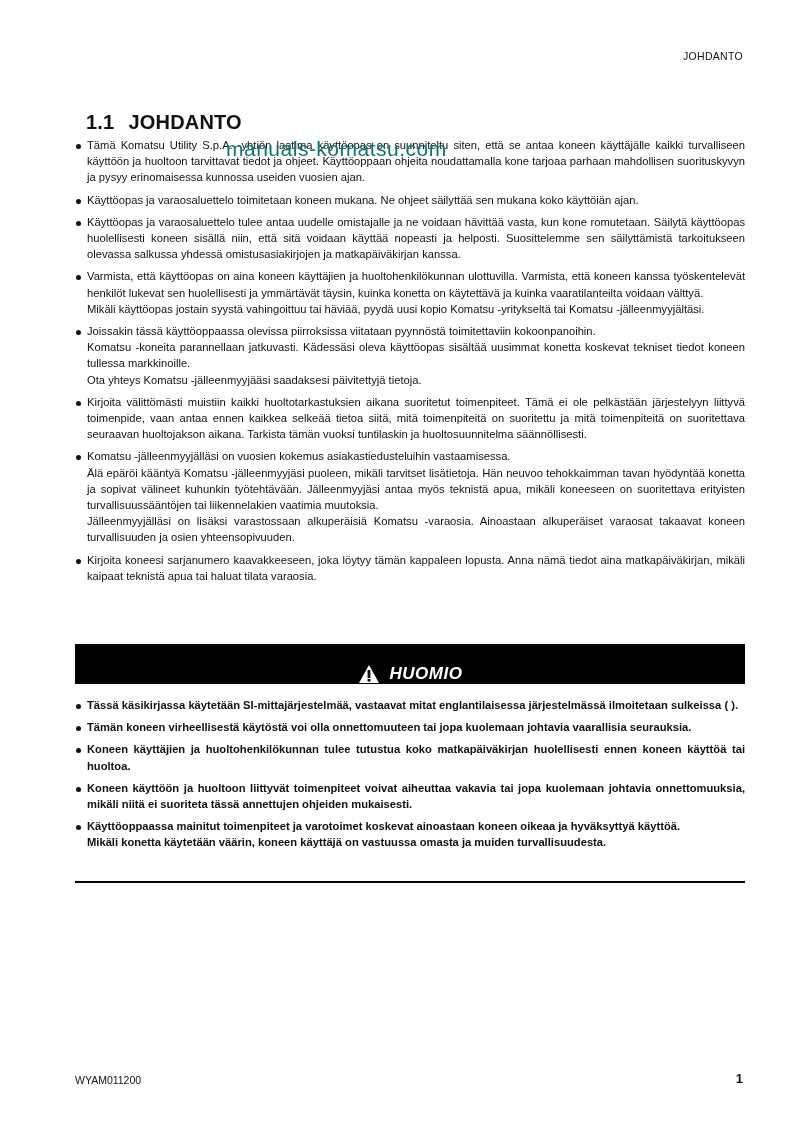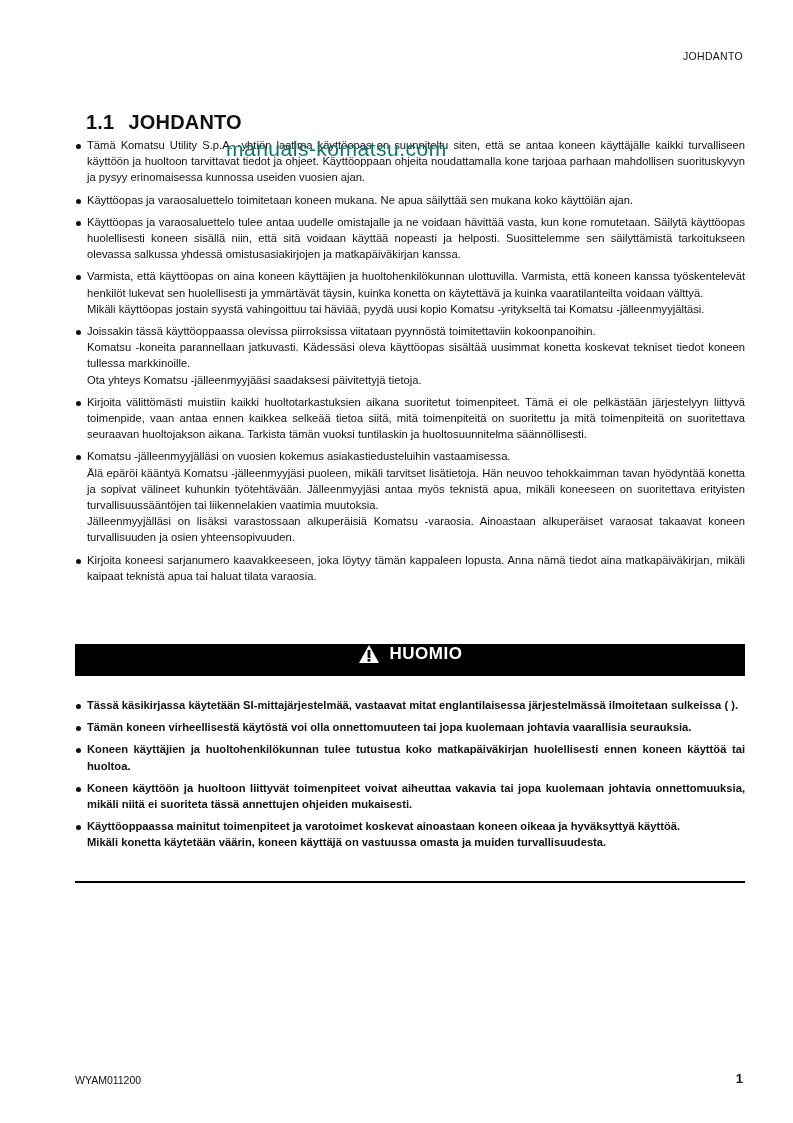--- a/index.html
+++ b/index.html
@@ -7,21 +7,21 @@
          font-family: "Liberation Sans", sans-serif; color: #111; }
   .running-head { position: absolute; top: 50px; right: 50px; font-size: 10.5px; letter-spacing: 0.3px; }
   .section-title { position: absolute; top: 100px; left: 75px; font-size: 20px; font-weight: bold; margin: 11px; letter-spacing: 0.2px; }
   .section-title .num { margin-right: 14px; }
   .content { position: absolute; top: 137px; left: 75px; width: 670px; }
   ul.bullets { list-style: none; margin: 0; padding: 0; }
   ul.bullets li { position: relative; padding-left: 12px; font-size: 11.2px; line-height: 16.2px; text-align: justify; margin-bottom: 6px; }
   ul.bullets li::before { content: ""; position: absolute; left: 1px; top: 7px; width: 5px; height: 5px; border-radius: 50%; background: #111; }
   ul.bullets li span.line { display: block; }
   .watermark { position: absolute; top: 137px; left: 226px; font-size: 21px; color: #0f766e; letter-spacing: 0.5px; font-family: "Liberation Sans", sans-serif; pointer-events: none; }
-  .notice-bar { position: absolute; top: 644px; left: 75px; width: 670px; height: 32px; background: #000; color: #fff; display: flex; align-items: flex-start; justify-content: center; }
+  .notice-bar { position: absolute; top: 644px; left: 75px; width: 670px; height: 40px; background: #000; color: #fff; display: flex; align-items: flex-end; justify-content: center; font-style: italic; }
   .notice-bar .warn-icon { width: 22px; height: 20px; margin-right: 10px; }
   .notice-bar .label { font-size: 17px; font-weight: bold; letter-spacing: 0.5px; }
   .notice-content { position: absolute; top: 697px; left: 75px; width: 670px; }
   .notice-content ul.bullets li { font-weight: bold; font-size: 11.2px; line-height: 16.2px; margin-bottom: 6px; }
   .notice-rule { position: absolute; top: 881px; left: 75px; width: 670px; height: 2px; background: #000; }
   .footer-code { position: absolute; top: 1074px; left: 75px; font-size: 10.5px; }
   .page-number { position: absolute; top: 1071px; right: 50px; font-size: 13px; font-weight: bold; }
 </style>
 </head>
 <body>
@@ -31,21 +31,21 @@
 <h1 class="section-title">
   <span class="num">1.1</span><span>JOHDANTO</span>
 </h1>
 
 <div class="content">
   <ul class="bullets">
     <li>
         <span class="line">Tämä Komatsu Utility S.p.A. -yhtiön laatima käyttöopas on suunniteltu siten, että se antaa koneen käyttäjälle kaikki turvalliseen käyttöön ja huoltoon tarvittavat tiedot ja ohjeet. Käyttöoppaan ohjeita noudattamalla kone tarjoaa parhaan mahdollisen suorituskyvyn ja pysyy erinomaisessa kunnossa useiden vuosien ajan.</span>
       </li>
     <li>
-        <span class="line">Käyttöopas ja varaosaluettelo toimitetaan koneen mukana. Ne apua säilyttää sen mukana koko käyttöiän ajan.</span>
+        <span class="line">Käyttöopas ja varaosaluettelo toimitetaan koneen mukana. Ne ohjeet säilyttää sen mukana koko käyttöiän ajan.</span>
       </li>
     <li>
         <span class="line">Käyttöopas ja varaosaluettelo tulee antaa uudelle omistajalle ja ne voidaan hävittää vasta, kun kone romutetaan. Säilytä käyttöopas huolellisesti koneen sisällä niin, että sitä voidaan käyttää nopeasti ja helposti. Suosittelemme sen säilyttämistä tarkoitukseen olevassa salkussa yhdessä omistusasiakirjojen ja matkapäiväkirjan kanssa.</span>
       </li>
     <li>
         <span class="line">Varmista, että käyttöopas on aina koneen käyttäjien ja huoltohenkilökunnan ulottuvilla. Varmista, että koneen kanssa työskentelevät henkilöt lukevat sen huolellisesti ja ymmärtävät täysin, kuinka konetta on käytettävä ja kuinka vaaratilanteilta voidaan välttyä.</span>
         <span class="line">Mikäli käyttöopas jostain syystä vahingoittuu tai häviää, pyydä uusi kopio Komatsu -yritykseltä tai Komatsu -jälleenmyyjältäsi.</span>
       </li>
     <li>
         <span class="line">Joissakin tässä käyttöoppaassa olevissa piirroksissa viitataan pyynnöstä toimitettaviin kokoonpanoihin.</span>

